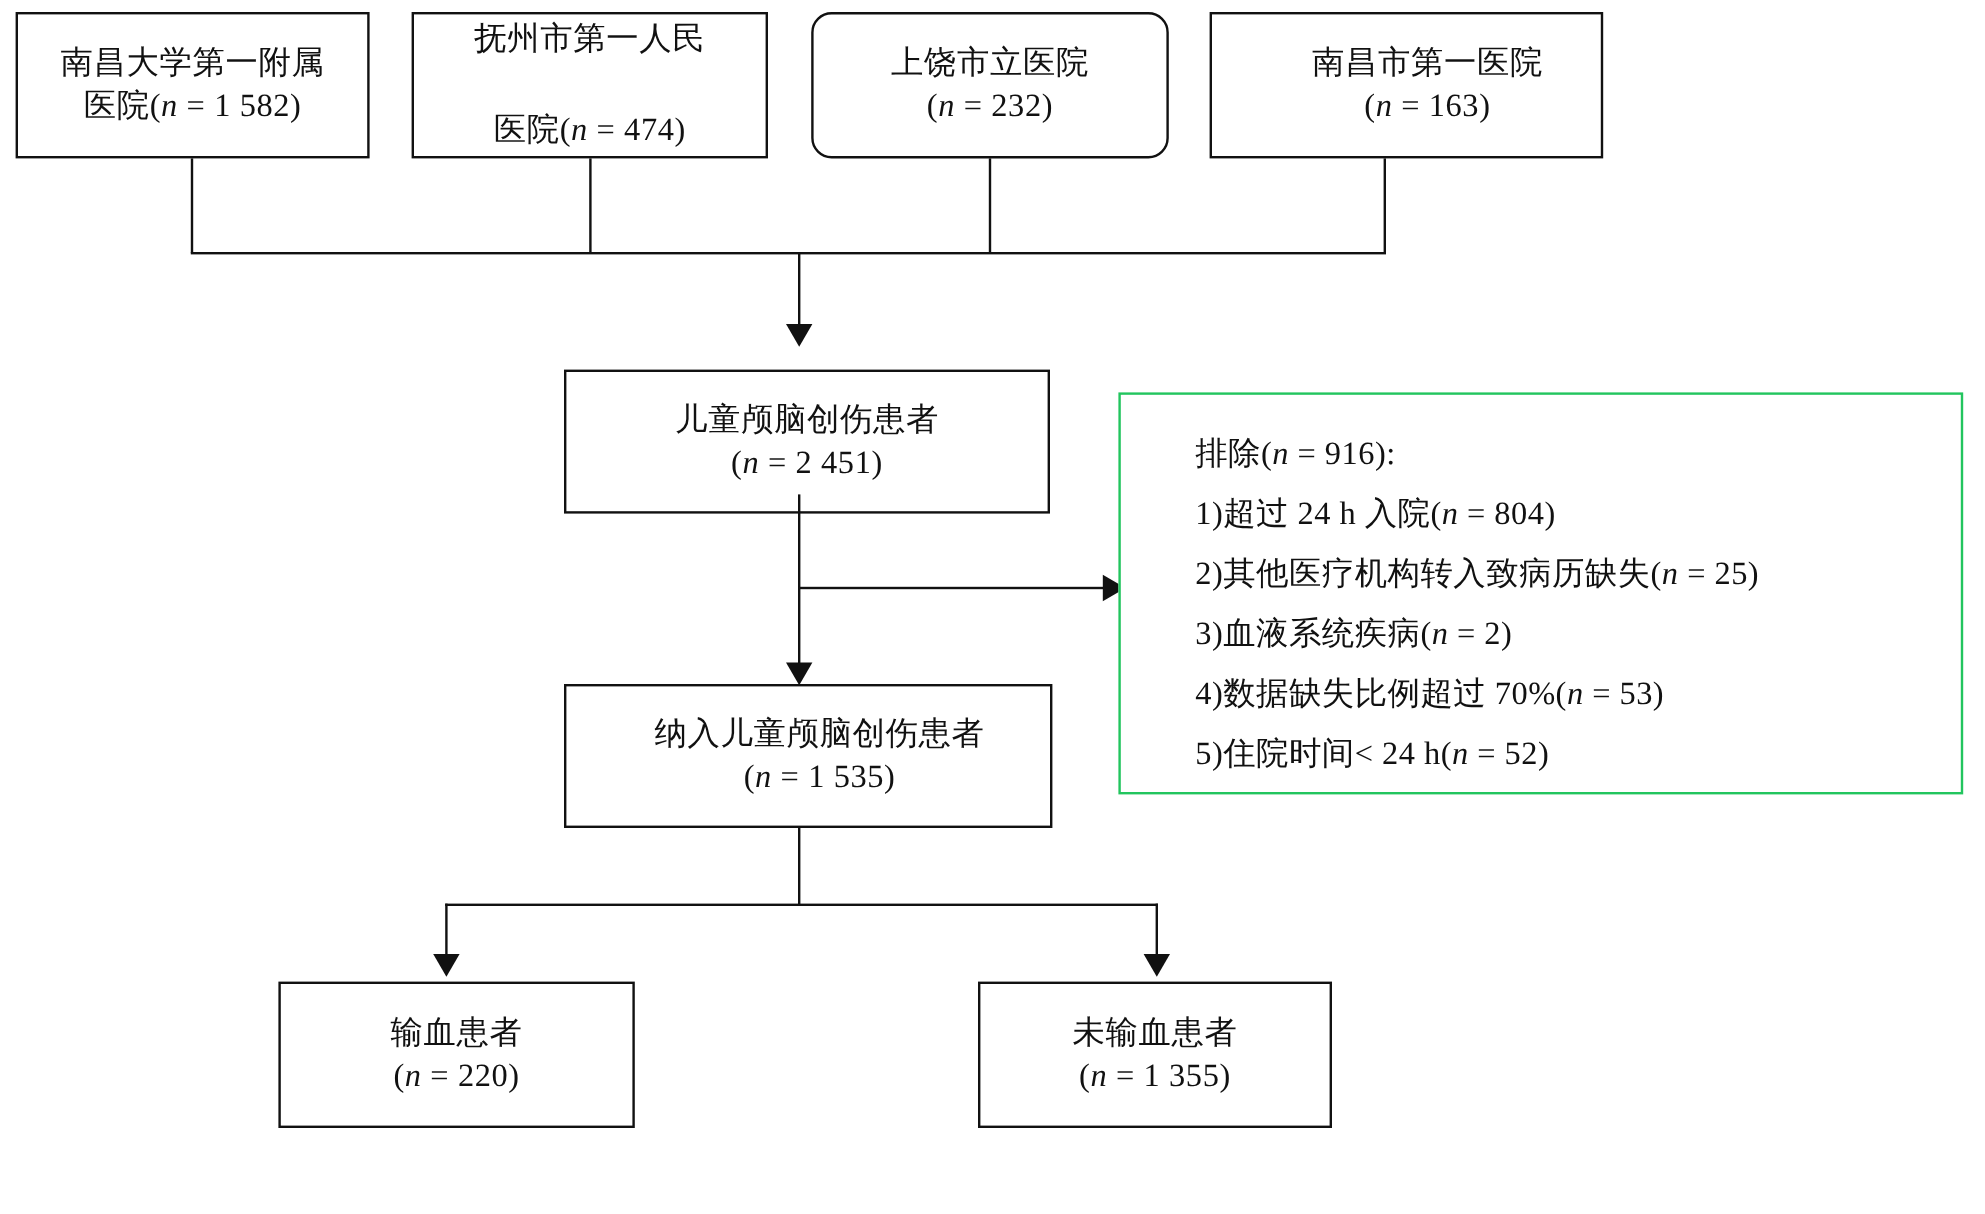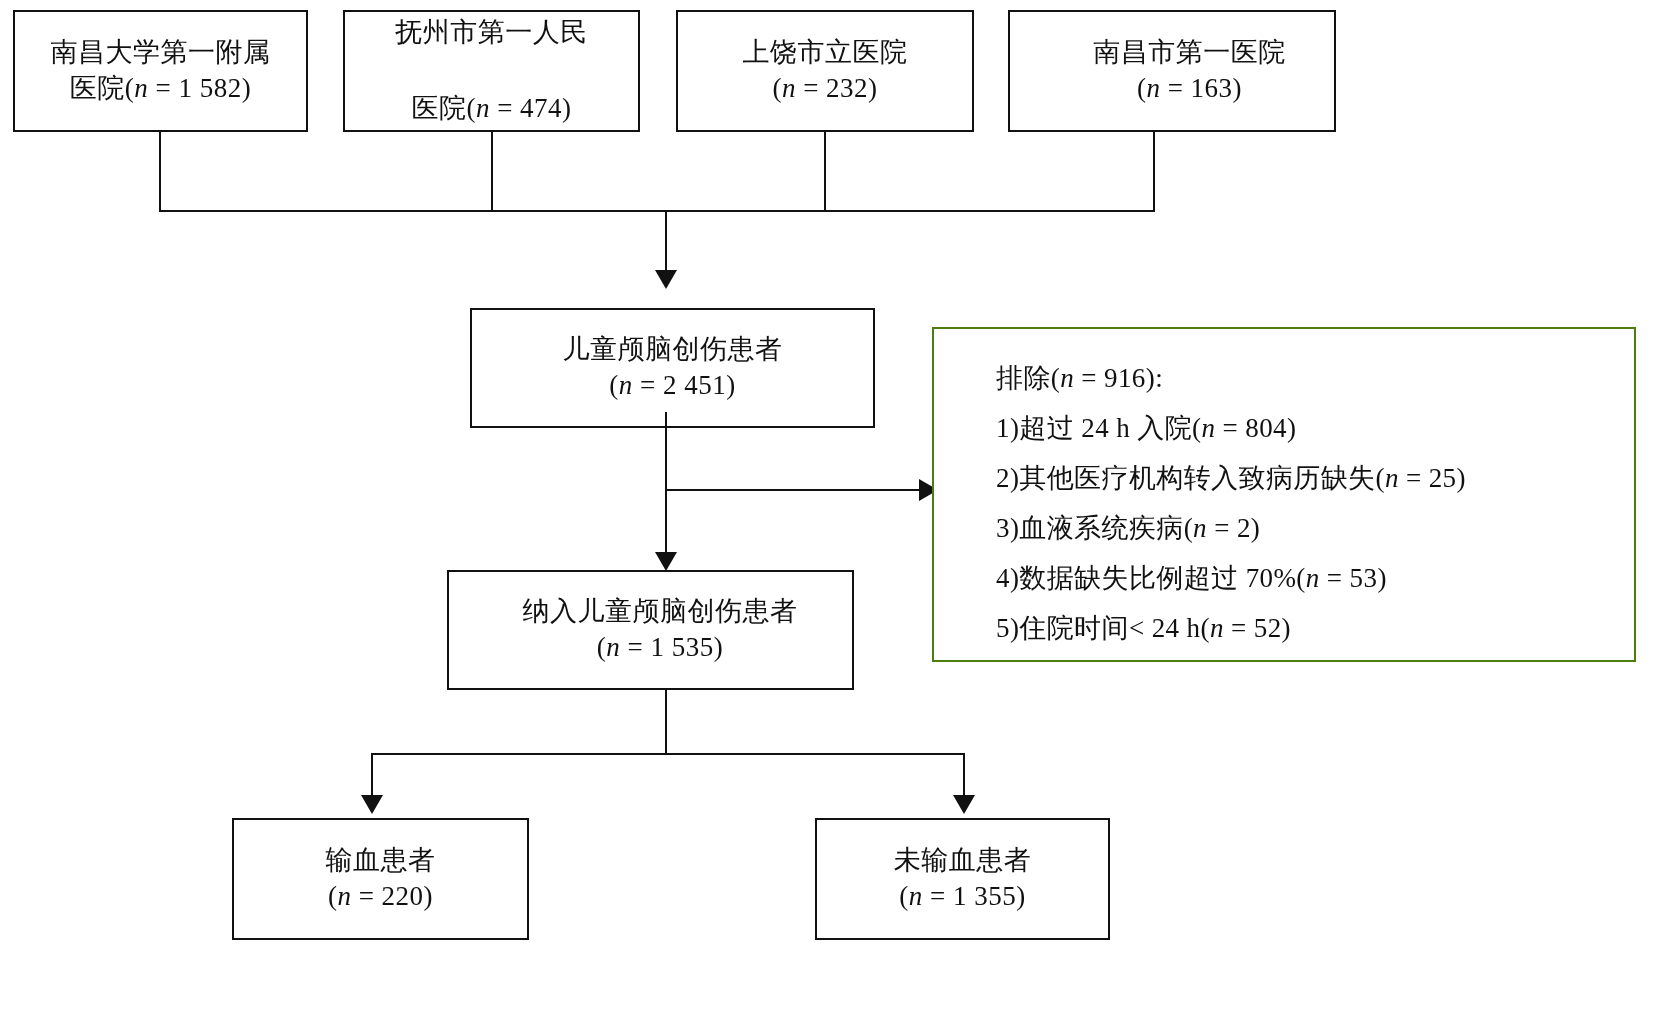--- a/index.html
+++ b/index.html
@@ -26,21 +26,21 @@
     font-size:27px;
     letter-spacing:.5px;
   }
   .node .ln{display:block;white-space:nowrap;}
   .ital{font-style:italic;}
 
   
   .panel{
     position:absolute;
     box-sizing:border-box;
-    border:2px solid #4d7c0f;
+    border:2px solid #22c55e;
     background:#fff;
     padding:36px 0 0 62px;
     font-size:27px;
     line-height:1.0;
   }
   .panel .pl{
     display:block;
     white-space:nowrap;
     margin-bottom:23px;
     letter-spacing:.4px;
@@ -70,21 +70,21 @@
   <div class="node" style="left:13px;top:10px;width:295px;height:122px;">
     <span class="ln">南昌大学第一附属</span>
     <span class="ln"><span>医院(</span><span class="ital">n</span><span> = 1 582</span><span>)</span></span>
   </div>
 
   <div class="node" style="left:343px;top:10px;width:297px;height:122px;gap:40px;">
     <span class="ln">抚州市第一人民</span>
     <span class="ln"><span>医院(</span><span class="ital">n</span><span> = 474</span><span>)</span></span>
   </div>
 
-  <div class="node" style="left:676px;top:10px;width:298px;height:122px;">
+  <div class="node" style="left:676px;top:10px;width:298px;height:122px;border-radius:17px;">
     <span class="ln">上饶市立医院</span>
     <span class="ln"><span>(</span><span class="ital">n</span><span> = 232</span><span>)</span></span>
   </div>
 
   <div class="node" style="left:1008px;top:10px;width:328px;height:122px;padding-left:35px;">
     <span class="ln">南昌市第一医院</span>
     <span class="ln"><span>(</span><span class="ital">n</span><span> = 163</span><span>)</span></span>
   </div>
 
   <div class="vline" style="left:159px;top:132px;height:79px;"></div>
@@ -110,21 +110,21 @@
 
   <div class="panel" style="left:932px;top:327px;width:704px;height:335px;">
     <span class="pl"><span>排除(</span><span class="ital">n</span><span> = 916</span><span>):</span></span>
     <span class="pl"><span>1)</span><span>超过 24 h 入院(</span><span class="ital">n</span><span> = 804</span><span>)</span></span>
     <span class="pl"><span>2)</span><span>其他医疗机构转入致病历缺失(</span><span class="ital">n</span><span> = 25</span><span>)</span></span>
     <span class="pl"><span>3)</span><span>血液系统疾病(</span><span class="ital">n</span><span> = 2</span><span>)</span></span>
     <span class="pl"><span>4)</span><span>数据缺失比例超过 70%(</span><span class="ital">n</span><span> = 53</span><span>)</span></span>
     <span class="pl"><span>5)</span><span>住院时间&lt; 24 h(</span><span class="ital">n</span><span> = 52</span><span>)</span></span>
   </div>
 
-  <div class="node" style="left:447px;top:570px;width:407px;height:120px;padding-left:19px;">
+  <div class="node" style="left:470px;top:570px;width:407px;height:120px;padding-left:19px;">
     <span class="ln">纳入儿童颅脑创伤患者</span>
     <span class="ln"><span>(</span><span class="ital">n</span><span> = 1 535</span><span>)</span></span>
   </div>
 
   <div class="vline" style="left:665px;top:690px;height:65px;"></div>
   <div class="hline" style="left:371px;top:753px;width:594px;"></div>
   <div class="vline" style="left:371px;top:753px;height:45px;"></div>
   <div class="vline" style="left:963px;top:753px;height:45px;"></div>
   <div class="arrow-d" style="left:361px;top:795px;"></div>
   <div class="arrow-d" style="left:953px;top:795px;"></div>

